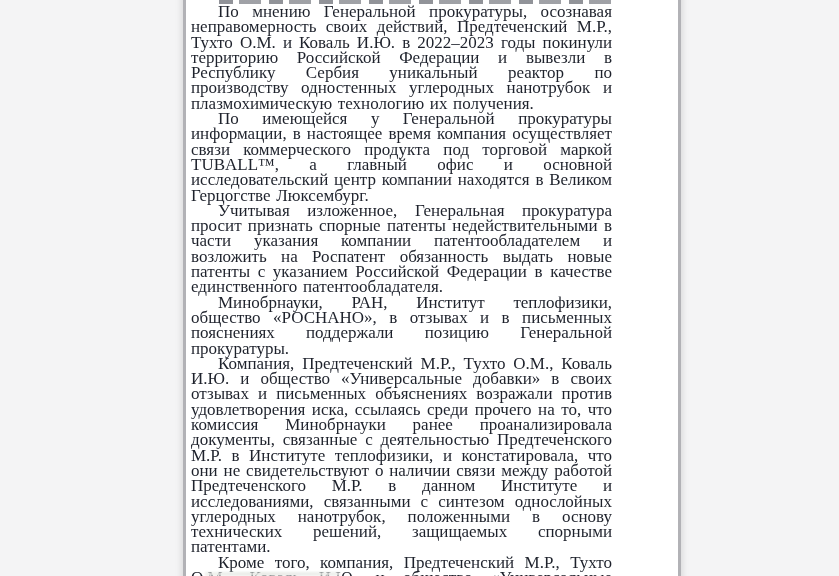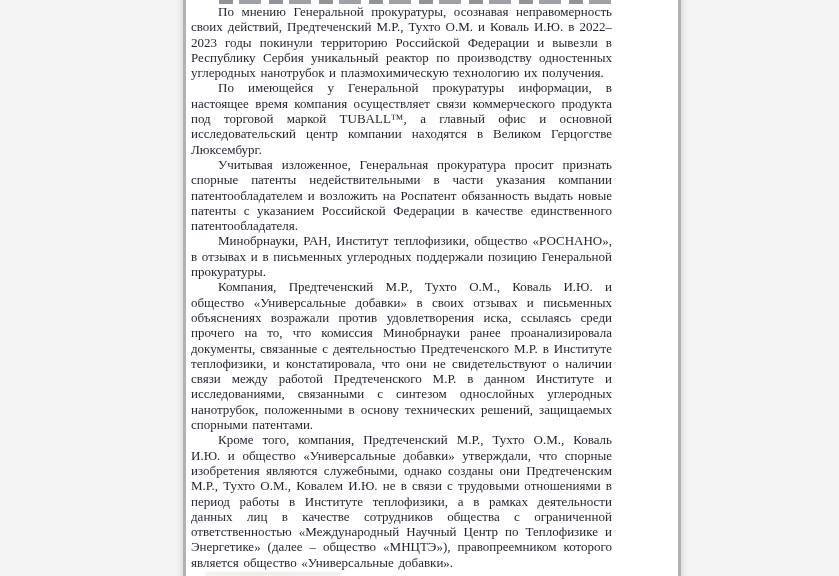--- a/index.html
+++ b/index.html
@@ -51,21 +51,21 @@
     opacity: 0.7;
   }
   .text-block {
     position: absolute;
     top: 4px;
     left: 0;
     width: 421px;
   }
   .para {
     margin: 0;
-    font-size: 13px;
+    font-size: 17px;
     line-height: 15.3px;
     color: #1e222c;
     text-align: justify;
     text-indent: 27px;
     word-spacing: 1.4px;
   }
   
   .ghost-artifact {
     position: absolute;
     top: 572px;
@@ -83,21 +83,21 @@
 <div class="canvas">
   <div class="page">
     <div class="page-inner">
 
       <div class="clipped-line"></div>
 
       <div class="text-block">
         <p class="para">По мнению Генеральной прокуратуры, осознавая неправомерность своих действий, Предтеченский М.Р., Тухто О.М. и Коваль И.Ю. в 2022–2023 годы покинули территорию Российской Федерации и вывезли в Республику Сербия уникальный реактор по производству одностенных углеродных нанотрубок и плазмохимическую технологию их получения.</p>
         <p class="para">По имеющейся у Генеральной прокуратуры информации, в настоящее время компания осуществляет связи коммерческого продукта под торговой маркой TUBALL™, а главный офис и основной исследовательский центр компании находятся в Великом Герцогстве Люксембург.</p>
         <p class="para">Учитывая изложенное, Генеральная прокуратура просит признать спорные патенты недействительными в части указания компании патентообладателем и возложить на Роспатент обязанность выдать новые патенты с указанием Российской Федерации в качестве единственного патентообладателя.</p>
-        <p class="para">Минобрнауки, РАН, Институт теплофизики, общество «РОСНАНО», в отзывах и в письменных углеродных поддержали позицию Генеральной прокуратуры.</p>
+        <p class="para">Минобрнауки, РАН, Институт теплофизики, общество «РОСНАНО», в отзывах и в письменных пояснениях поддержали позицию Генеральной прокуратуры.</p>
         <p class="para">Компания, Предтеченский М.Р., Тухто О.М., Коваль И.Ю. и общество «Универсальные добавки» в своих отзывах и письменных объяснениях возражали против удовлетворения иска, ссылаясь среди прочего на то, что комиссия Минобрнауки ранее проанализировала документы, связанные с деятельностью Предтеченского М.Р. в Институте теплофизики, и констатировала, что они не свидетельствуют о наличии связи между работой Предтеченского М.Р. в данном Институте и исследованиями, связанными с синтезом однослойных углеродных нанотрубок, положенными в основу технических решений, защищаемых спорными патентами.</p>
         <p class="para">Кроме того, компания, Предтеченский М.Р., Тухто О.М., Коваль И.Ю. и общество «Универсальные добавки» утверждали, что спорные изобретения являются служебными, однако созданы они Предтеченским М.Р., Тухто О.М., Ковалем И.Ю. не в связи с трудовыми отношениями в период работы в Институте теплофизики, а в рамках деятельности данных лиц в качестве сотрудников общества с ограниченной ответственностью «Международный Научный Центр по Теплофизике и Энергетике» (далее – общество «МНЦТЭ»), правопреемником которого является общество «Универсальные добавки».</p>
       </div>
 
       <div class="ghost-artifact"></div>
 
     </div>
   </div>
 </div>
 

